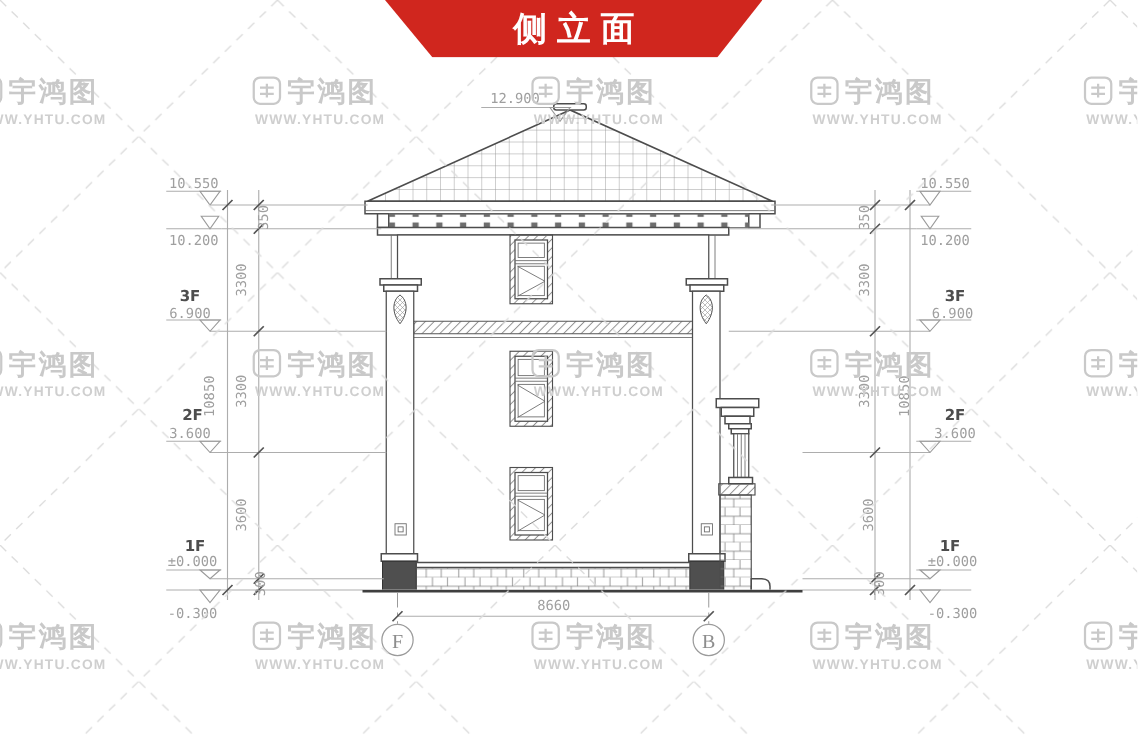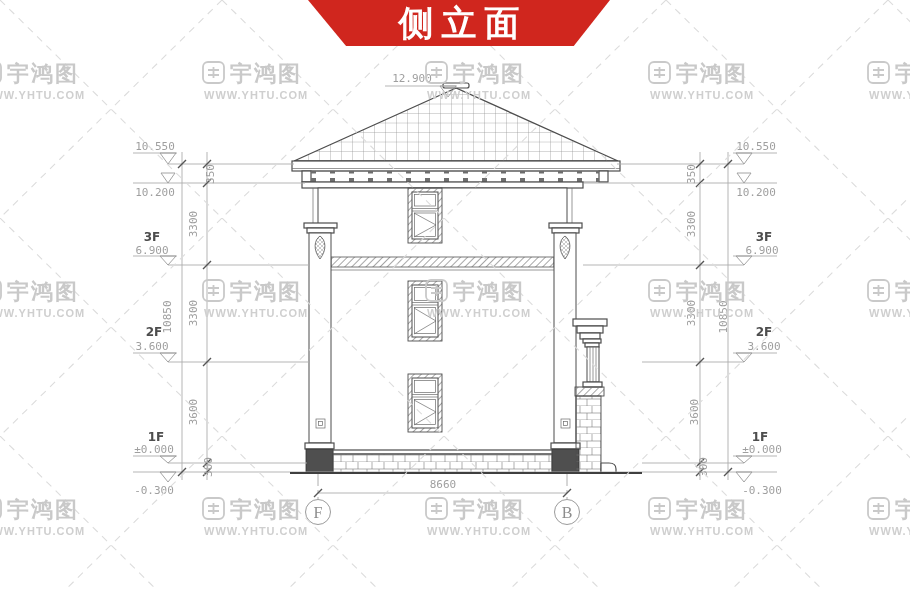--- a/index.html
+++ b/index.html
@@ -2,21 +2,21 @@
 <html><head>
 <meta charset="utf-8">
 <style>
   html,body{margin:0;padding:0;background:#ffffff;}
   body{width:910px;height:589px;overflow:hidden;position:relative;font-family:"Liberation Sans",sans-serif;}
   .stage{position:absolute;left:0;top:0;width:910px;height:589px;background:#fff;}
   svg{position:absolute;left:0;top:0;}
   .banner{position:absolute;left:308px;top:0;width:302px;height:46px;background:#d0261e;
           clip-path:polygon(0 0,100% 0,88% 100%,12.6% 100%);
           display:flex;align-items:center;justify-content:center;}
-  .banner span{color:#ffffff;font-size:35px;font-weight:bold;letter-spacing:8px;padding-left:8px;
+  .banner span{color:#ffffff;font-size:27px;font-weight:bold;letter-spacing:8px;padding-left:8px;
                font-family:"Liberation Sans",sans-serif;}
   .lnb  {stroke:#4d4d4d;stroke-width:1.2;fill:#ffffff;}
   .thin {stroke:#6b6b6b;stroke-width:.7;fill:none;}
   .wfill{fill:#ffffff;stroke:#4d4d4d;stroke-width:1;}
   .dark {fill:#4f4f4f;stroke:#333;stroke-width:.8;}
   .dimln{stroke:#adadad;stroke-width:.9;fill:none;}
   .tri  {stroke:#9a9a9a;stroke-width:.9;fill:none;}
   .tick {stroke:#555;stroke-width:1.4;fill:none;}
   .dashax{stroke:#9a9a9a;stroke-width:.8;stroke-dasharray:12 4 3 4;fill:none;}
   .ground{stroke:#3f3f3f;stroke-width:2;fill:none;}

